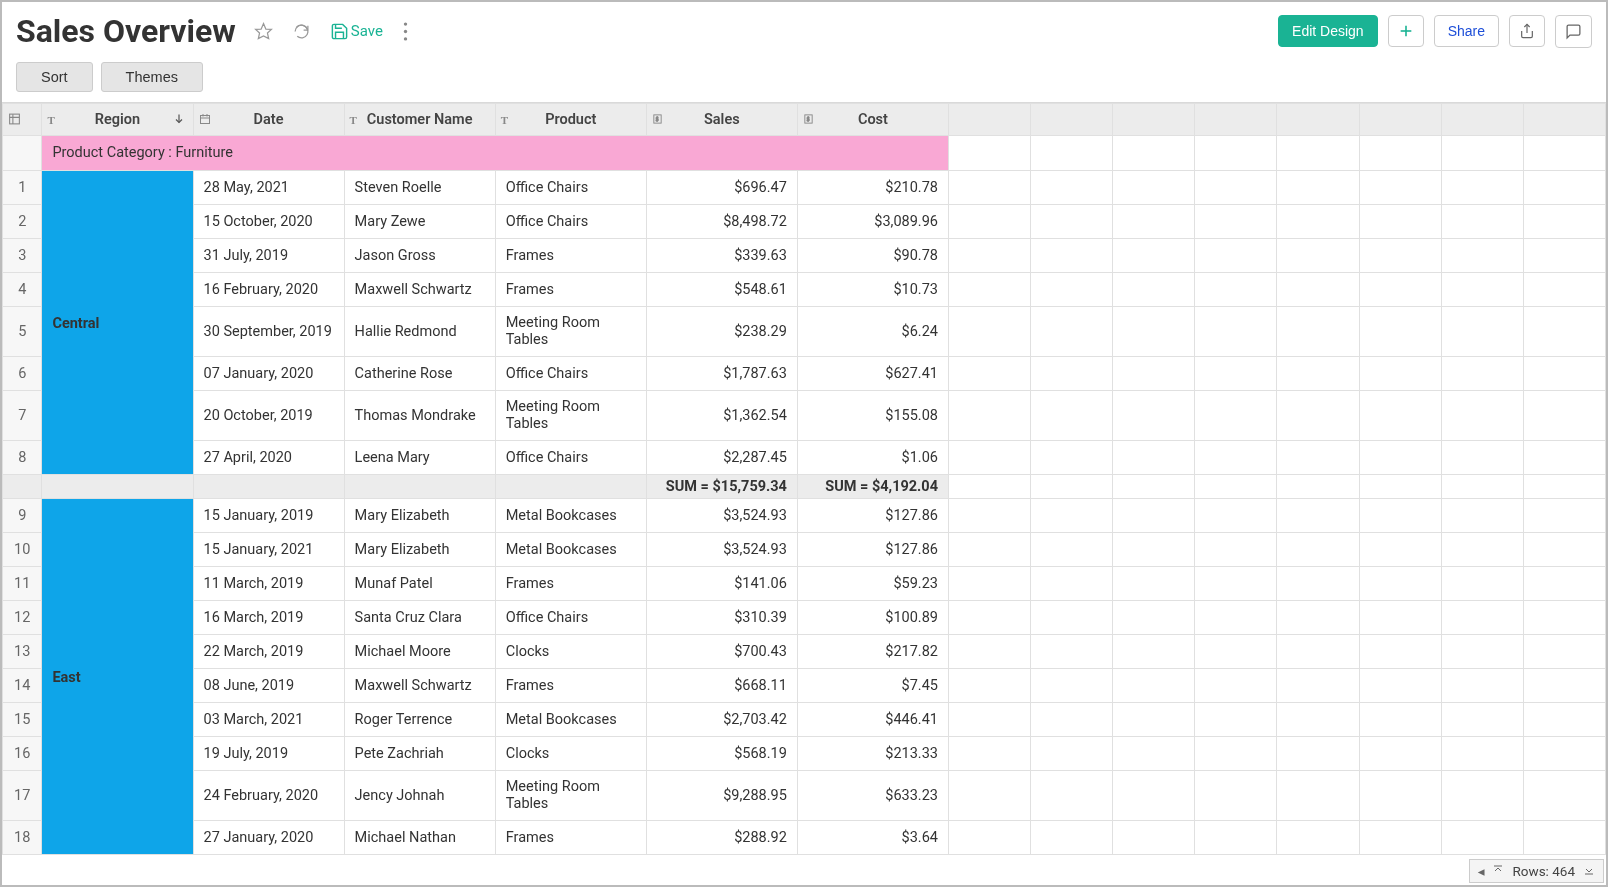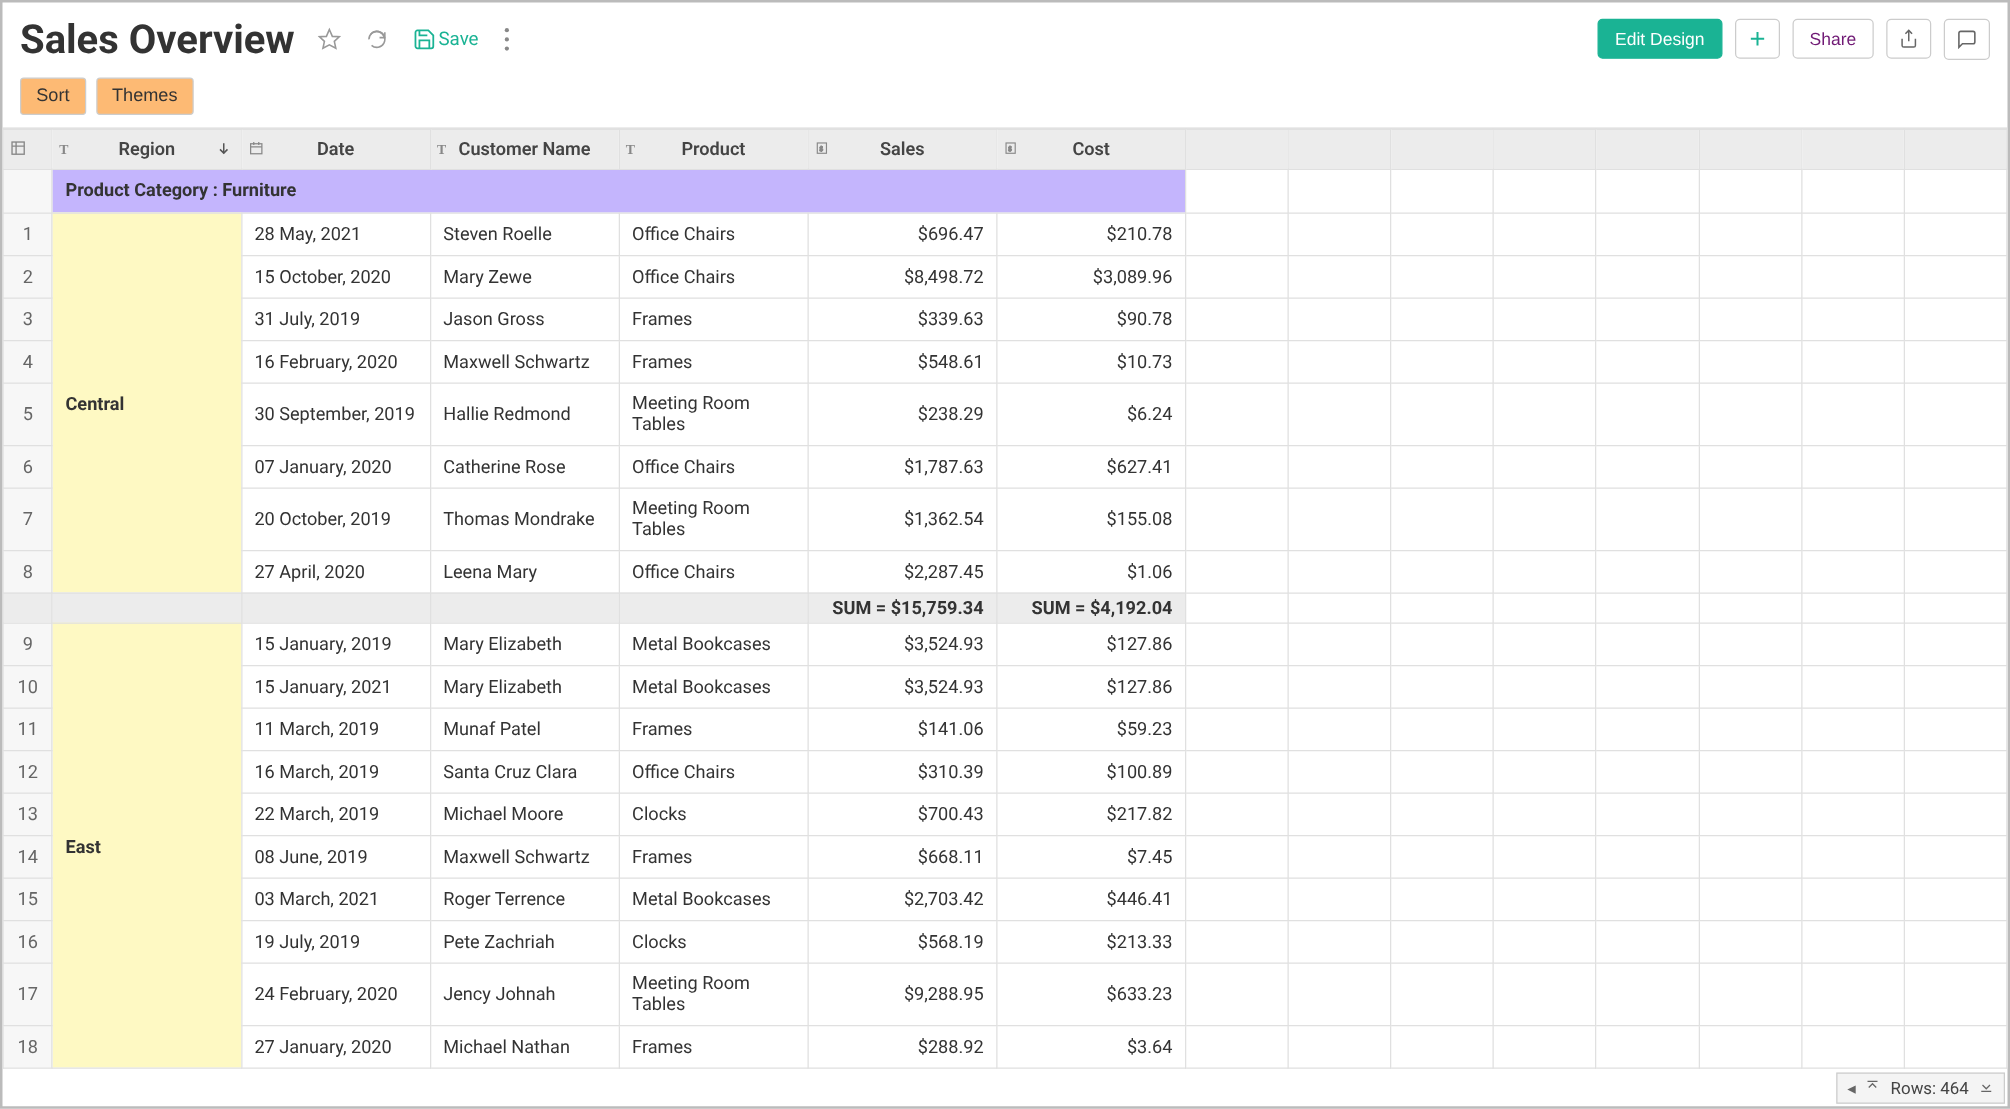--- a/index.html
+++ b/index.html
@@ -8,50 +8,50 @@
 
   
   .header { display:flex; align-items:center; padding: 10px 14px 6px 14px; }
   .title { font-size:32px; font-weight:700; color:#333; margin-right:18px; }
   .hdr-icons { display:flex; align-items:center; gap:20px; }
   .icon { display:inline-flex; align-items:center; justify-content:center; color:#888; cursor:pointer; }
   .icon svg { display:block; }
   .save-wrap { display:flex; align-items:center; gap:2px; color:#1ab394; cursor:pointer; }
   .save-wrap span.txt { color:#1ab394; font-size:15px; }
   .hdr-right { margin-left:auto; display:flex; align-items:center; gap:10px; }
-  .btn { border:1px solid #ccc; border-radius:4px; padding:7px 13px; font-size:14px; color:#701a75; background:#fff; cursor:pointer; display:inline-flex; align-items:center; justify-content:center; }
+  .btn { border:1px solid #ccc; border-radius:4px; padding:7px 13px; font-size:14px; color:#1d4ed8; background:#fff; cursor:pointer; display:inline-flex; align-items:center; justify-content:center; }
   .btn.primary { background:#1ab394; border-color:#1ab394; color:#fff; font-weight:500; }
   .btn.icon-only { padding:7px 9px; }
 
   
   .toolbar { padding: 6px 14px 10px 14px; display:flex; gap:8px; }
-  .tb-btn { border:1px solid #ccc; border-radius:3px; padding:6px 12px; font-size:14.5px; color:#333; background:#fdba74; cursor:pointer; }
+  .tb-btn { border:1px solid #ccc; border-radius:3px; padding:6px 24px; font-size:14.5px; color:#333; background:#e5e5e5; cursor:pointer; }
 
   
   .grid-wrap { position:relative; border-top:1px solid #d9d9d9; }
   table.grid { border-collapse:collapse; table-layout:fixed; width:100%; }
   table.grid th, table.grid td { border:1px solid #e0e0e0; font-size:14.5px; vertical-align:middle; }
   table.grid th { background:#ececec; font-weight:600; color:#444; position:relative; height:32px; }
   .th-icon { position:absolute; left:5px; top:50%; transform:translateY(-50%); color:#888; font-size:11px; font-weight:700; font-family: "Times New Roman", serif; }
   .th-sort { position:absolute; right:8px; top:50%; transform:translateY(-50%); color:#555; }
   col.rownum { width:36px; }
   col.region { width:138px; }
   col.date   { width:138px; }
   col.cust   { width:138px; }
   col.prod   { width:138px; }
   col.sales  { width:138px; }
   col.cost   { width:138px; }
   col.blank  { width:75px; }
 
   .rownum-cell { text-align:center; background:#f7f7f7; color:#666; font-size:14px; }
   .data-cell   { padding:6px 10px; color:#333; }
   .num-cell    { text-align:right; padding-right:10px; }
-  .region-cell { font-weight:700; background:#fef9c3; vertical-align:top; padding-top:8px; padding-left:10px; }
-
-  .group-row td.group-cell { background:#c4b5fd; font-weight:700; color:#333; padding:7px 10px; line-height:1.35; }
+  .region-cell { font-weight:700; background:#0ea5e9; vertical-align:top; padding-top:8px; padding-left:10px; }
+
+  .group-row td.group-cell { background:#f9a8d4; font-weight:400; color:#333; padding:7px 10px; line-height:1.35; }
   .group-row td.blank-g { background:#fff; }
 
   .sum-row td { background:#ececec; font-weight:700; color:#333; height:24px; }
   .sum-row td.lead { background:#ececec; }
   .sum-row td.blank-g { background:#fff; }
 
   tr.data-row td { height:34px; }
   tr.multi td { height:50px; }
   .blank-c { background:#fff; }
 

